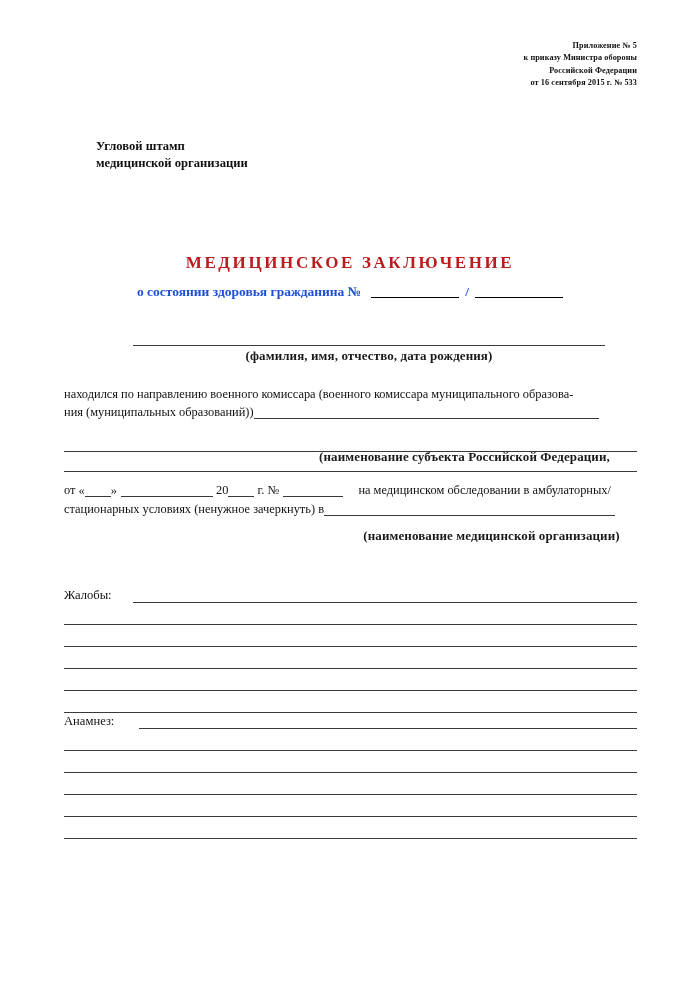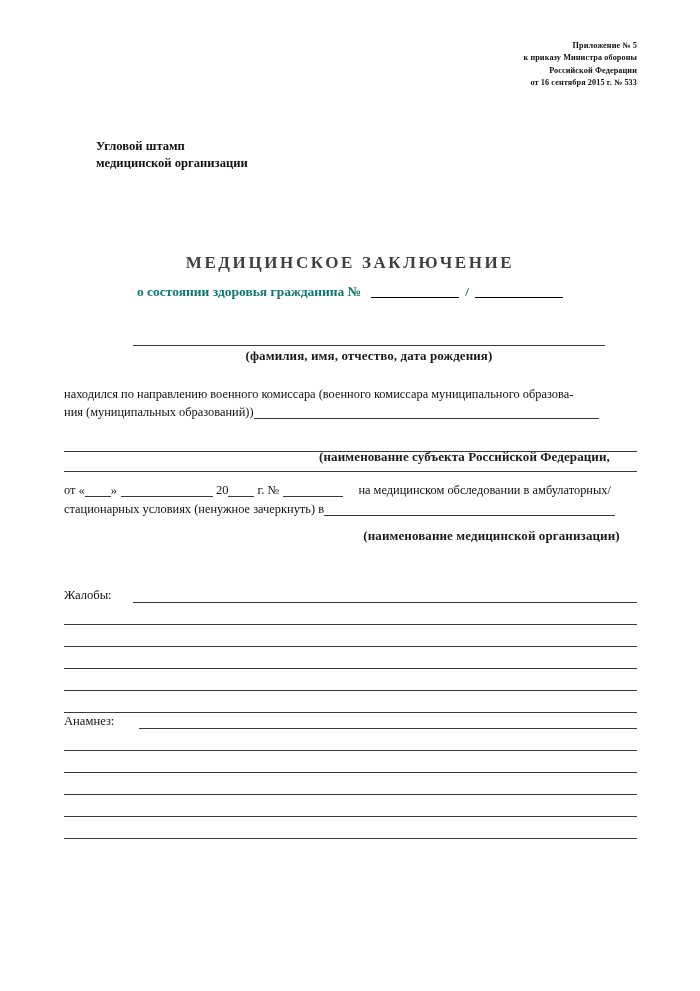--- a/index.html
+++ b/index.html
@@ -49,31 +49,31 @@
   
   .title {
     position: absolute;
     top: 253px;
     left: 0;
     width: 700px;
     text-align: center;
     font-size: 17px;
     font-weight: bold;
     letter-spacing: 2.6px;
-    color: #404040;
+    color: #b91c1c;
   }
   .subtitle {
     position: absolute;
     top: 284px;
     left: 0;
     width: 700px;
     text-align: center;
     font-size: 13.5px;
     font-weight: bold;
-    color: #0f766e;
+    color: #1d4ed8;
     white-space: nowrap;
   }
   .subtitle .blank-a {
     display: inline-block;
     width: 88px;
     border-bottom: 1.4px solid #000;
     margin: 0 4px 0 10px;
     vertical-align: -2px;
   }
   .subtitle .blank-b {

